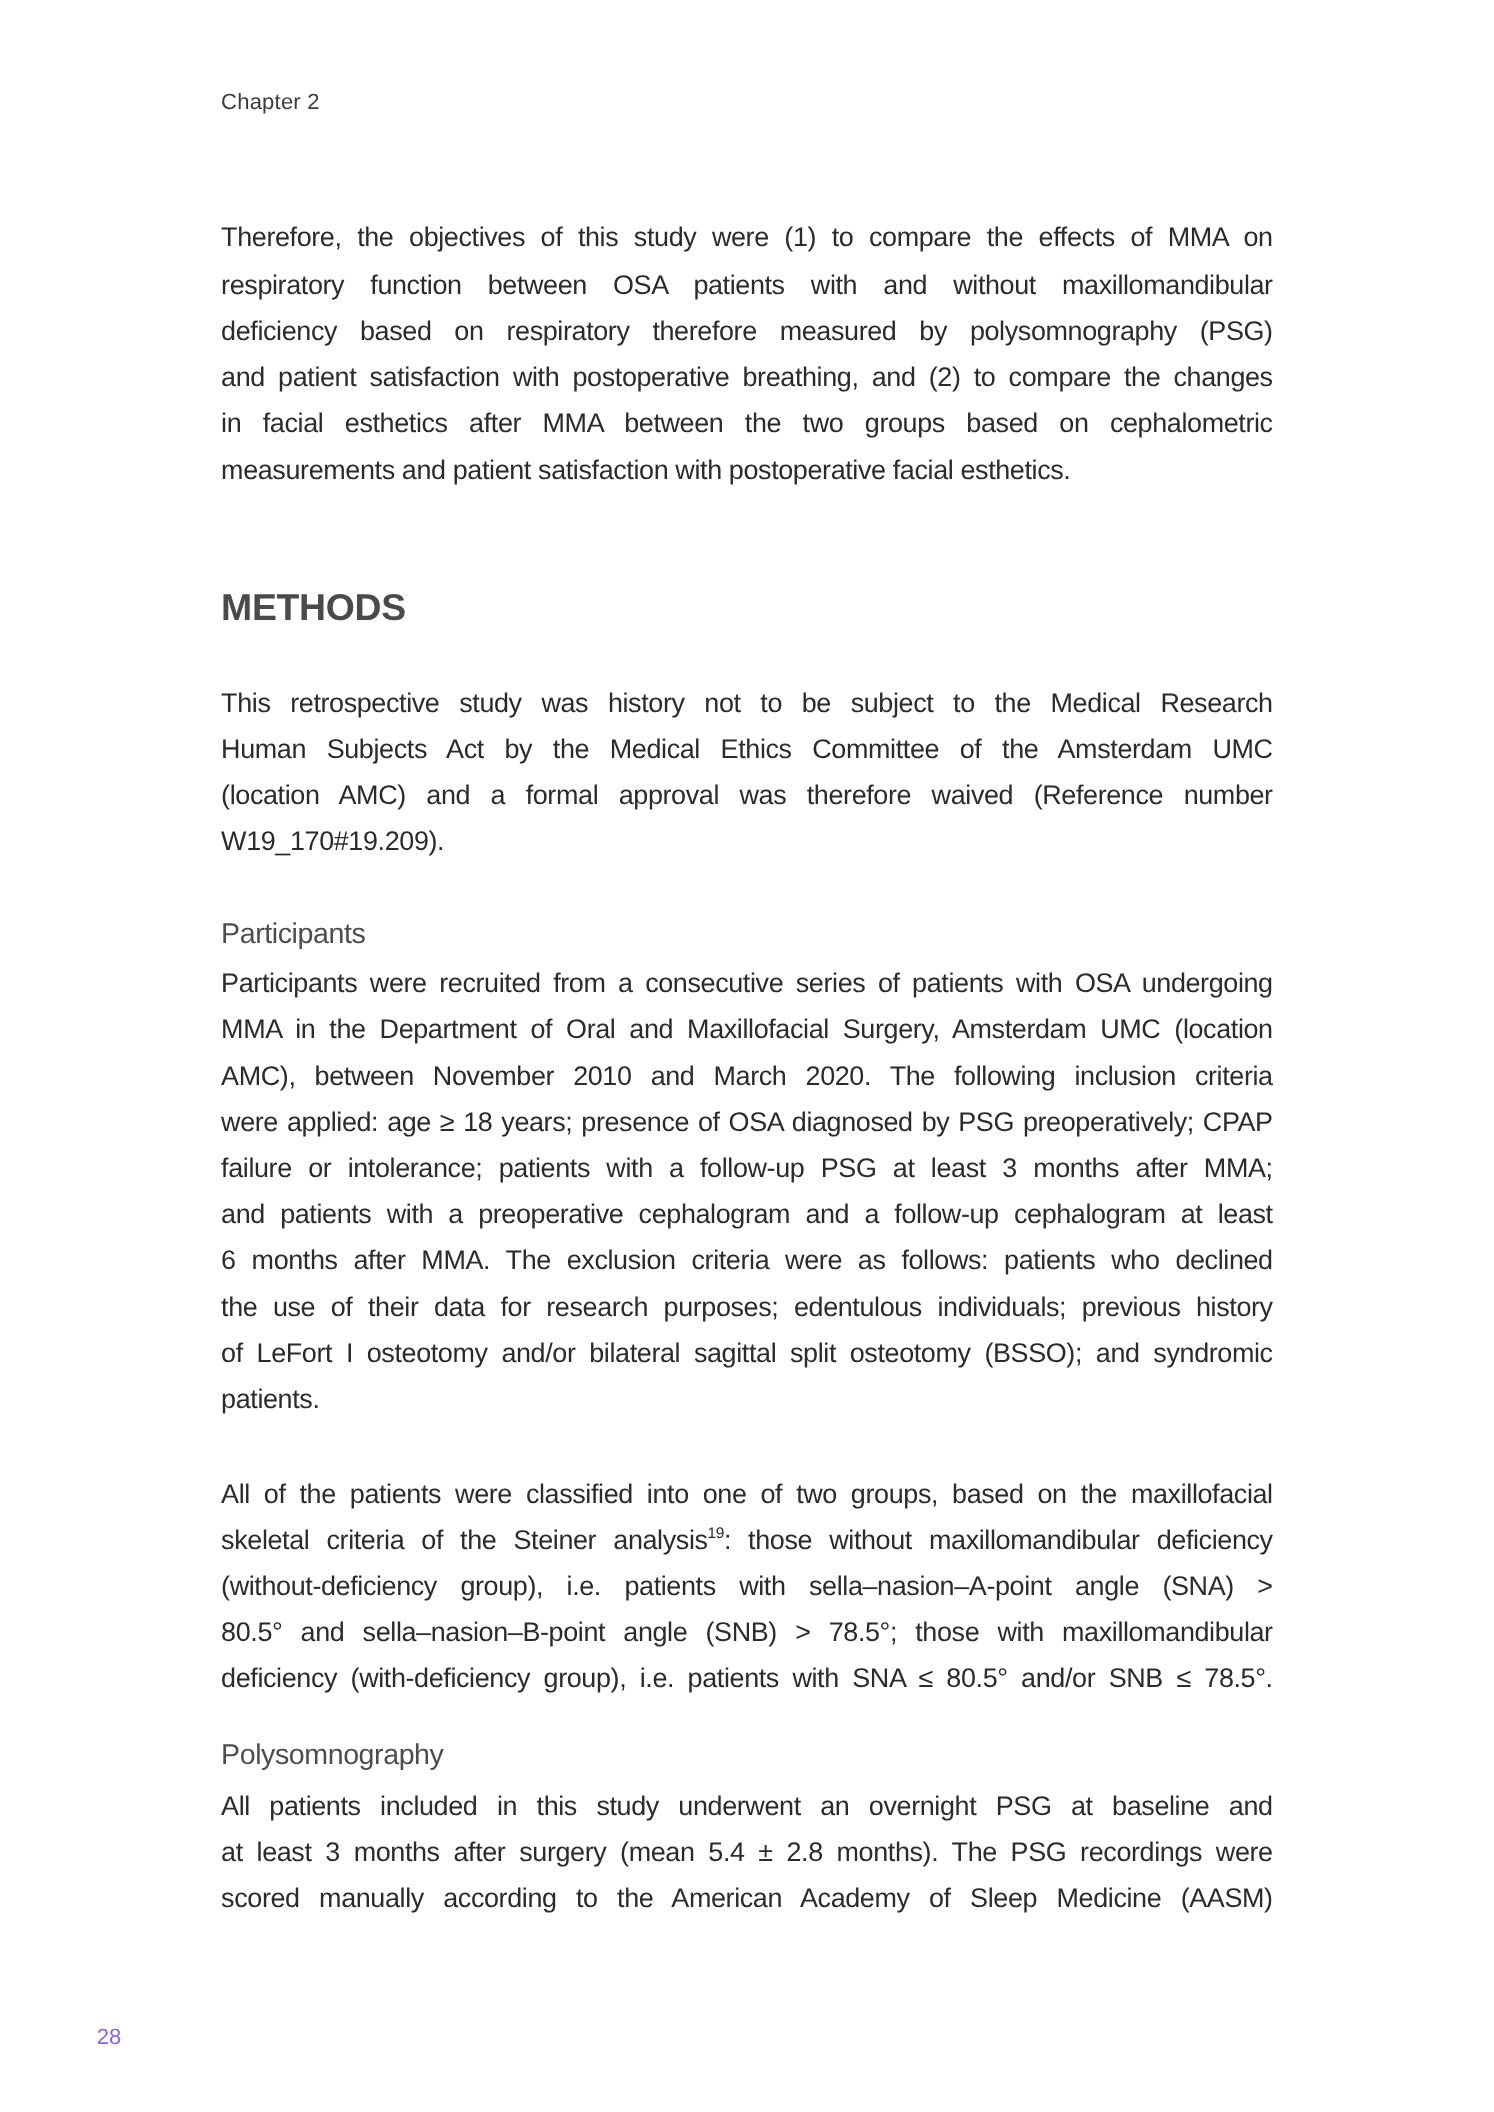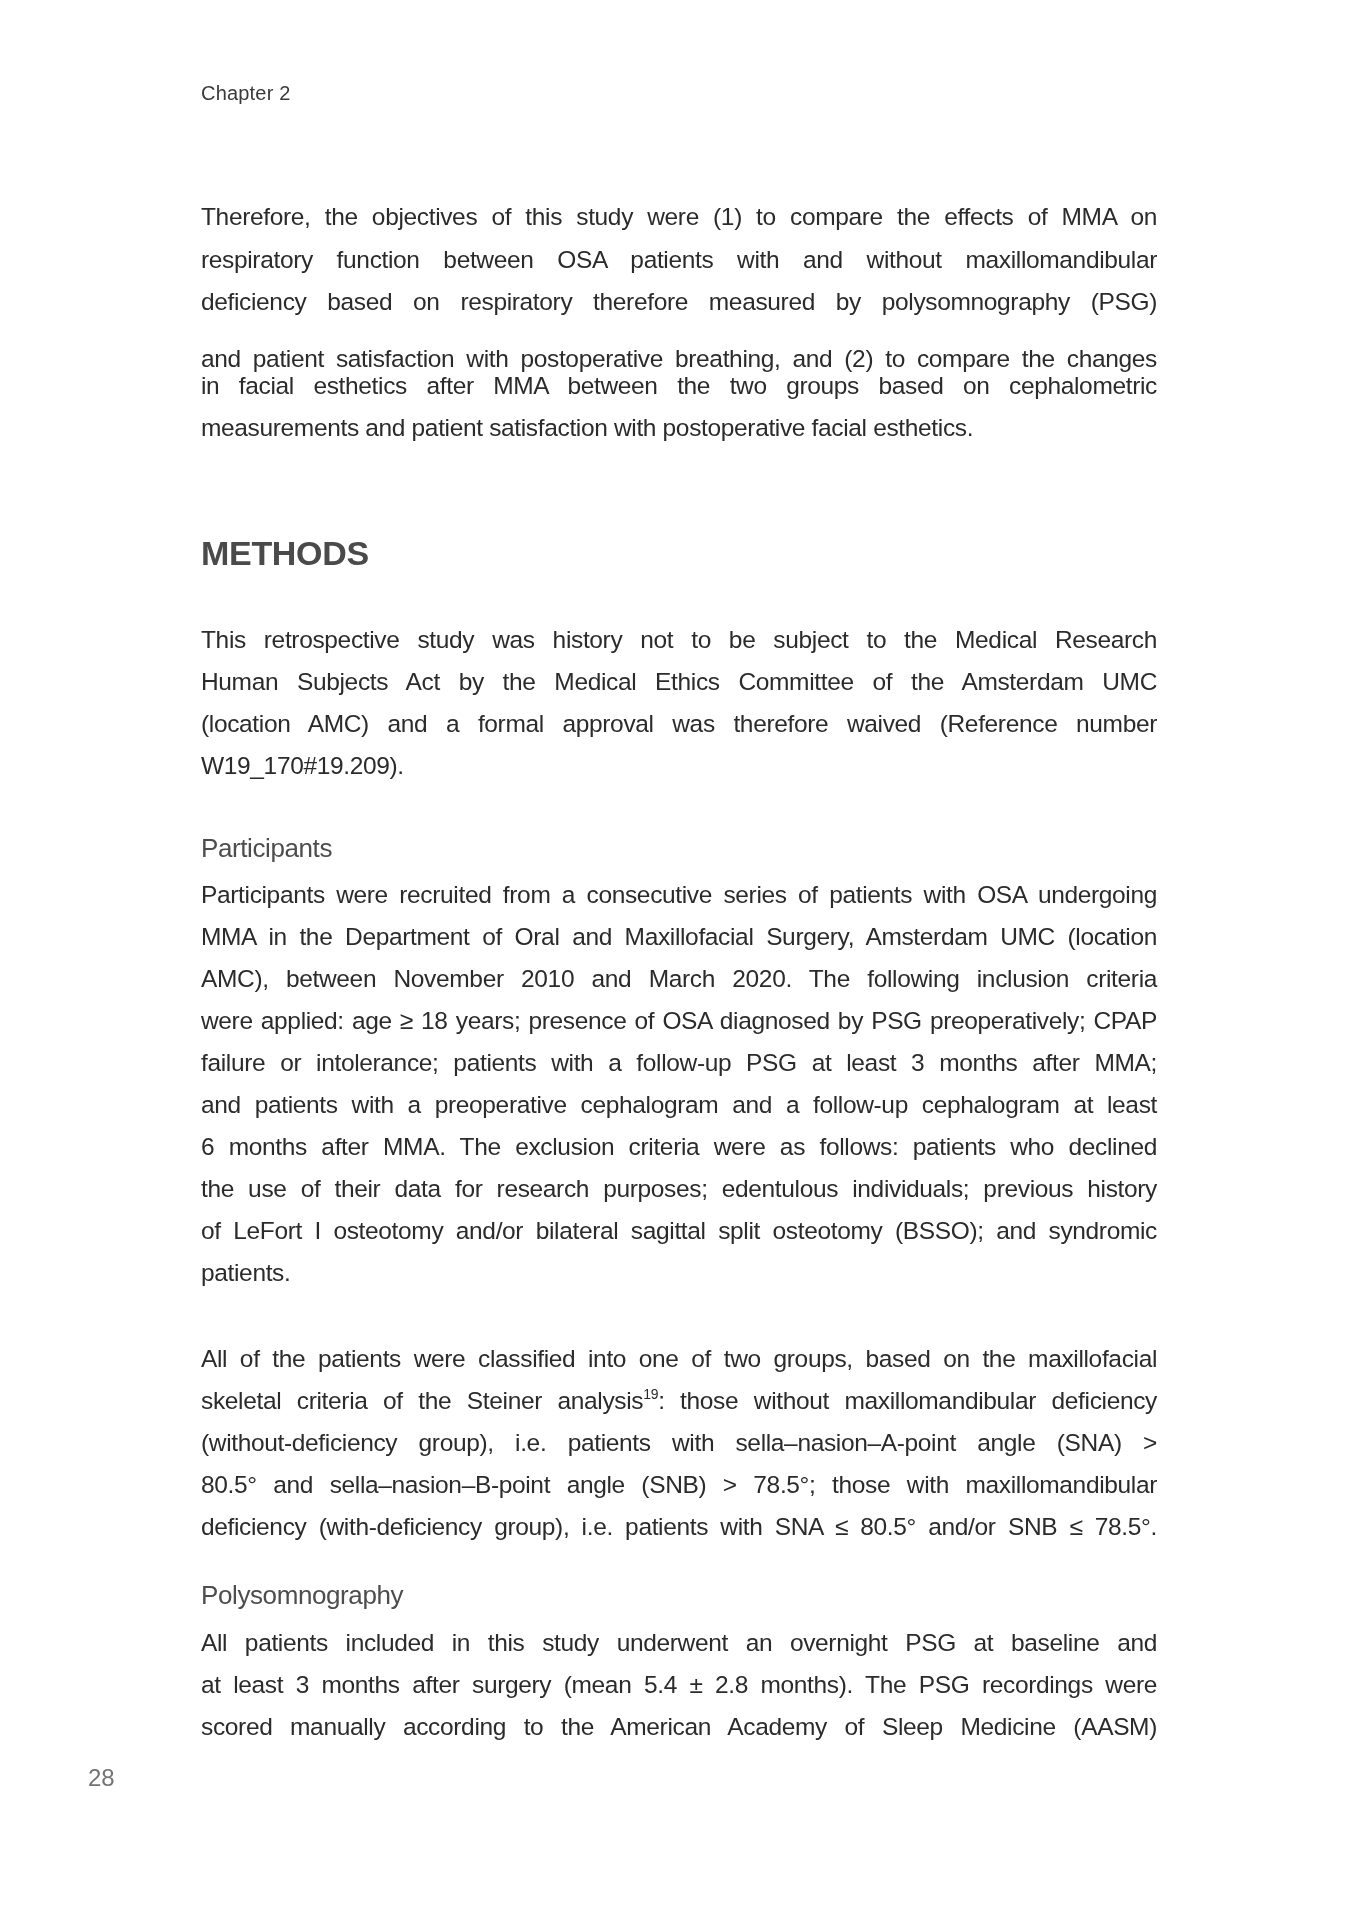--- a/index.html
+++ b/index.html
@@ -1,40 +1,40 @@
 <!DOCTYPE html>
 <html><head>
 <meta charset="utf-8">
 <style>
   html, body { margin: 0; padding: 0; background: #ffffff; }
   body { width: 1358px; height: 1920px; position: relative; overflow: hidden;
          font-family: "Liberation Sans", sans-serif; color: #2a2a2a; }
   .page { position: absolute; left: 0; top: 0; width: 1358px; height: 1515px; background: #fff; }
   .running-head { position: absolute; left: 201px; top: 82px; font-size: 20px; color: #3a3a3a; letter-spacing: 0.2px; }
-  .page-number { position: absolute; left: 88px; top: 1764px; font-size: 24px; color: #737373; }
+  .page-number { position: absolute; left: 88px; top: 1841px; font-size: 20px; color: #8b5cf6; }
   .line { position: absolute; left: 201px; width: 956px; font-size: 24.5px; line-height: 30px;
           white-space: nowrap; text-align: justify; text-align-last: justify; color: #2b2b2b;
           letter-spacing: -0.35px; }
   .line.last { text-align-last: left; }
   .h1 { position: absolute; left: 201px; font-size: 34px; font-weight: bold; color: #4a4a4a; letter-spacing: -0.3px; }
   .h2 { position: absolute; left: 201px; font-size: 26px; font-weight: normal; color: #4d4d4d; letter-spacing: -0.4px; }
   sup { font-size: 14px; line-height: 0; vertical-align: 10px; }
 </style>
 </head>
 <body>
 
 <div class="page">
 
   <div class="running-head">Chapter 2</div>
 
   <div>
     <div class="line" style="top:202px">Therefore, the objectives of this study were (1) to compare the effects of MMA on</div>
     <div class="line" style="top:245px">respiratory function between OSA patients with and without maxillomandibular</div>
     <div class="line" style="top:287px">deficiency based on respiratory therefore measured by polysomnography (PSG)</div>
-    <div class="line" style="top:344px">and patient satisfaction with postoperative breathing, and (2) to compare the changes</div>
+    <div class="line" style="top:329px">and patient satisfaction with postoperative breathing, and (2) to compare the changes</div>
     <div class="line" style="top:371px">in facial esthetics after MMA between the two groups based on cephalometric</div>
     <div class="line last" style="top:413px">measurements and patient satisfaction with postoperative facial esthetics.</div>
   </div>
 
   <div class="h1" style="top:534px">METHODS</div>
 
   <div>
     <div class="line" style="top:625px">This retrospective study was history not to be subject to the Medical Research</div>
     <div class="line" style="top:667px">Human Subjects Act by the Medical Ethics Committee of the Amsterdam UMC</div>
     <div class="line" style="top:709px">(location AMC) and a formal approval was therefore waived (Reference number</div>

